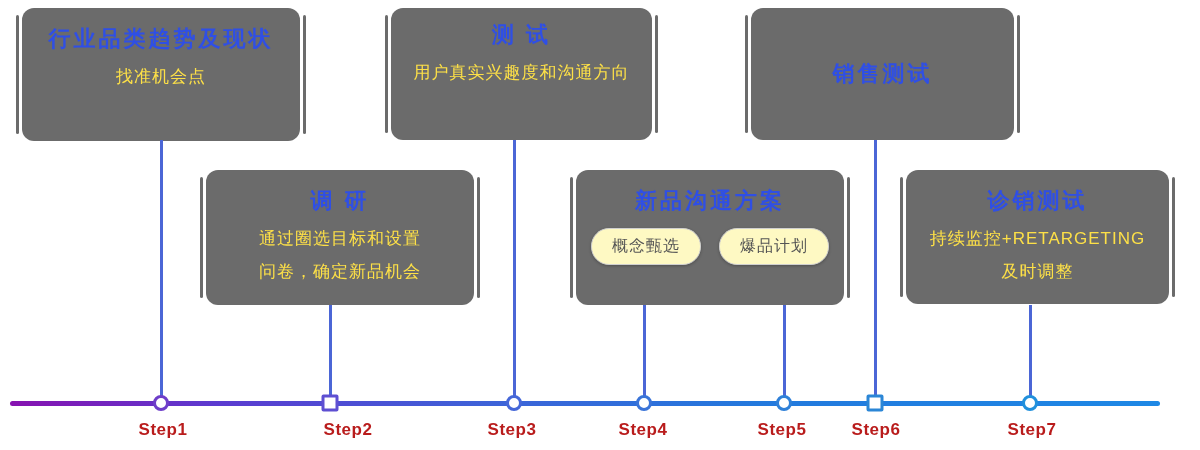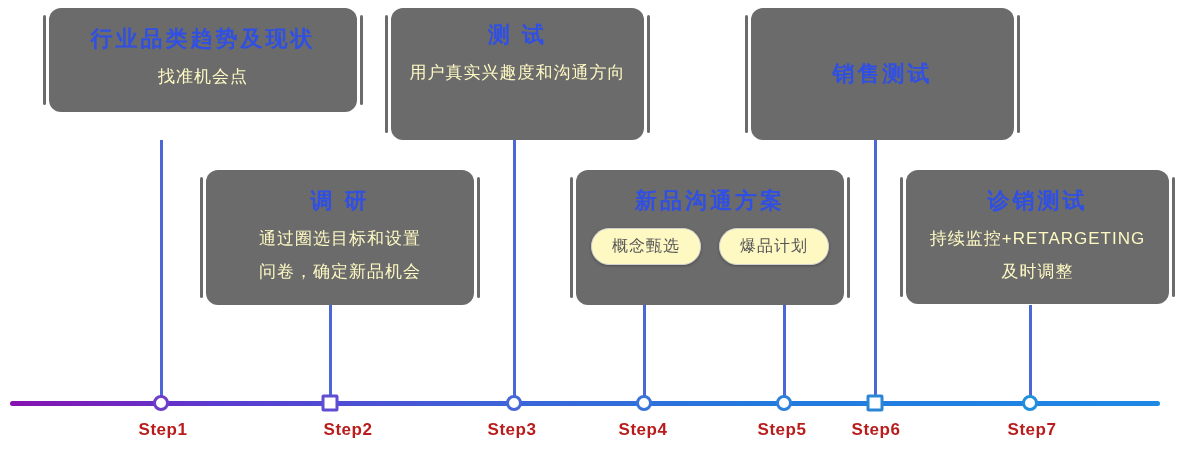--- a/index.html
+++ b/index.html
@@ -5,21 +5,21 @@
   html,body{margin:0;padding:0;background:#ffffff;font-family:"Liberation Sans","DejaVu Sans",sans-serif;}
   .stage{position:relative;width:1200px;height:450px;background:#ffffff;overflow:hidden;}
 
   
   .card{position:absolute;}
   .card::before,.card::after{content:"";position:absolute;top:7px;bottom:7px;width:3px;background:#6b6b6b;border-radius:2px;}
   .card::before{left:0;}
   .card::after{right:0;}
   .card .fill{position:absolute;left:6px;right:6px;top:0;bottom:0;background:#6b6b6b;border-radius:12px;text-align:center;color:#f5f5f5;}
   .card-title{display:block;color:#2f4fe5;font-size:22px;font-weight:bold;letter-spacing:3px;margin:16px 0 6px;}
-  .card-line{display:block;font-size:17px;line-height:33px;letter-spacing:1px;color:#fef9c3;}
+  .card-line{display:block;font-size:17px;line-height:33px;letter-spacing:1px;color:#fde047;}
   .card.center-title .fill{display:flex;align-items:center;justify-content:center;}
   .card.center-title .card-title{margin:0;text-align:right;}
 
   .pill-row{display:flex;justify-content:center;gap:18px;margin-top:12px;}
   .pill{display:inline-block;background:#fef9c3;border:1px solid #cfcfcf;border-radius:18px;padding:7px 20px;color:#555555;font-size:16px;letter-spacing:1px;box-shadow:0 1px 3px rgba(0,0,0,0.25);}
 
   
   .vline{position:absolute;width:3px;margin-left:-1.5px;background:#4b66d6;}
 
   
@@ -29,36 +29,36 @@
   .node{position:absolute;top:403px;transform:translate(-50%,-50%);background:#ffffff;border:3px solid #4b66d6;width:10px;height:10px;border-radius:50%;box-sizing:content-box;}
   .node.square{border-radius:2px;width:11px;height:11px;}
 
   .step-label{position:absolute;top:420px;transform:translateX(-50%);font-size:17px;font-weight:700;color:#b91c1c;letter-spacing:0.5px;}
 </style>
 </head>
 <body>
 
 <div class="stage">
 
-  <div class="card" style="left:43px;top:8px;width:290px;height:104px;padding-left:30px;">
+  <div class="card" style="left:16px;top:8px;width:290px;height:133px;">
     <div class="fill">
       <span class="card-title">行业品类趋势及现状</span>
       <span class="card-line">找准机会点</span>
     </div>
   </div>
 
   <div class="card" style="left:200px;top:170px;width:280px;height:135px;">
     <div class="fill">
       <span class="card-title">调 研</span>
       <span class="card-line">通过圈选目标和设置</span>
       <span class="card-line">问卷，确定新品机会</span>
     </div>
   </div>
 
-  <div class="card" style="left:385px;top:8px;width:265px;height:132px;">
+  <div class="card" style="left:385px;top:8px;width:265px;height:132px;padding-left:8px;">
     <div class="fill">
       <span class="card-title" style="margin-top:12px;">测 试</span>
       <span class="card-line">用户真实兴趣度和沟通方向</span>
     </div>
   </div>
 
   <div class="card" style="left:570px;top:170px;width:280px;height:135px;">
     <div class="fill">
       <span class="card-title">新品沟通方案</span>
       <div class="pill-row">

